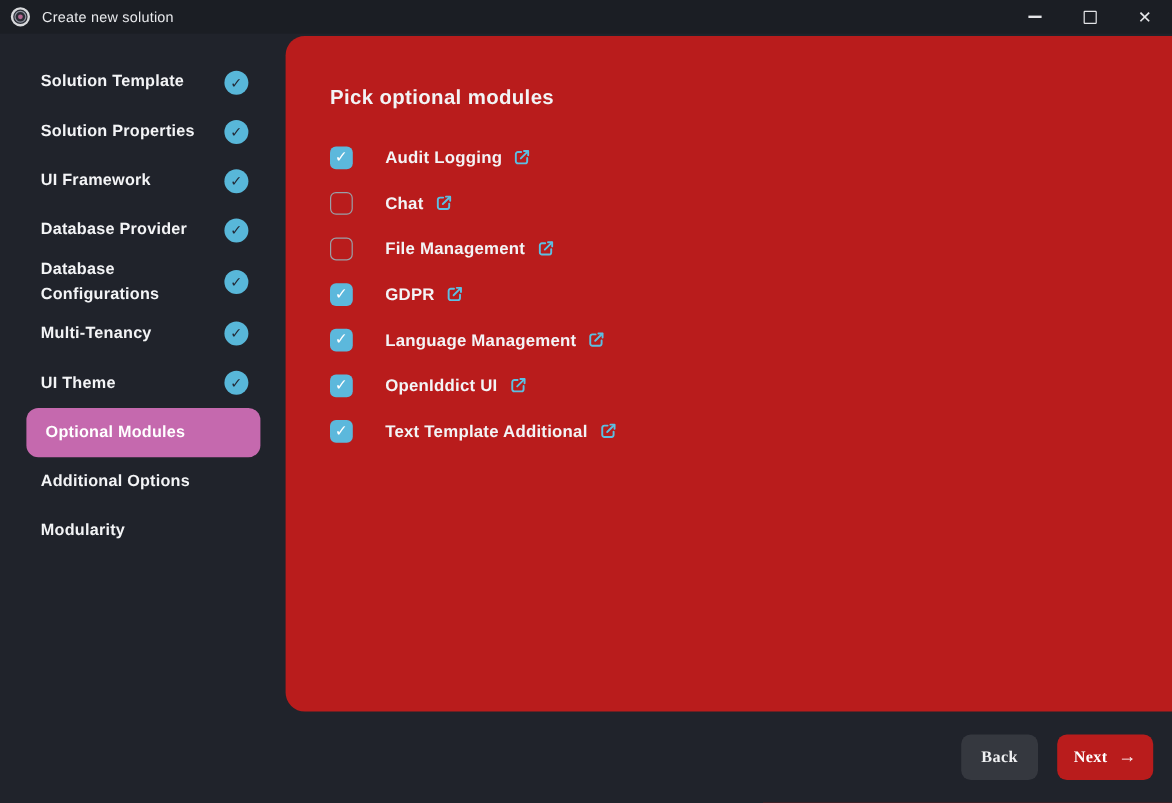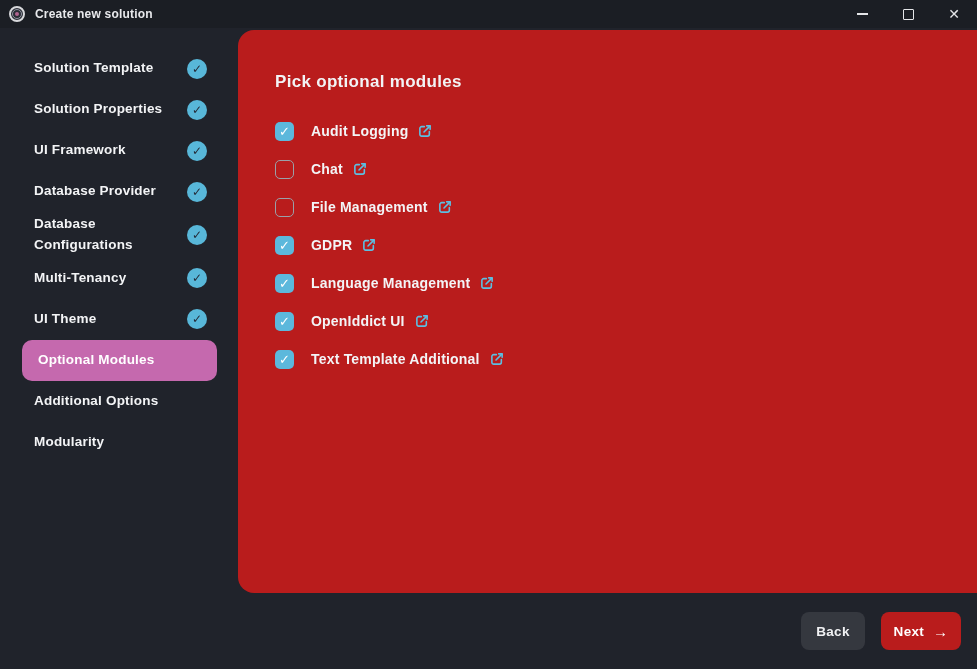--- a/index.html
+++ b/index.html
@@ -22,21 +22,21 @@
   }
   .app-icon::before{
     content:"";position:absolute;inset:1px;border-radius:50%;
     border:1.5px solid #8f93a0;
   }
   .app-icon::after{
     content:"";position:absolute;left:4px;top:4px;width:4px;height:4px;
     border-radius:50%;background:#b0648f;
   }
   .titlebar-title{
-    color:#e8e9ec;font-size:12px;margin-left:10px;letter-spacing:.2px;font-weight:bold;
+    color:#e8e9ec;font-size:12px;margin-left:10px;letter-spacing:.2px;
   }
   .win-controls{margin-left:auto;display:flex;height:100%;}
   .win-btn{
     width:46px;height:100%;display:flex;align-items:center;justify-content:center;
     color:#e4e5e8;font-size:13px;cursor:default;
   }
   .min-glyph{display:block;width:11px;height:1.5px;background:#e4e5e8;}
   .max-glyph{display:block;width:9px;height:9px;border:1.3px solid #e4e5e8;border-radius:1px;}
   .close-glyph{font-size:14px;line-height:1;}
   
@@ -73,33 +73,33 @@
     display:flex;align-items:center;height:38px;
   }
   .checkbox{
     width:19px;height:19px;border-radius:5px;box-sizing:border-box;
     display:flex;align-items:center;justify-content:center;flex:0 0 auto;
     cursor:pointer;
   }
   .checkbox.checked{background:#5cb8dc;color:#fff;font-size:13px;font-weight:bold;}
   .checkbox.unchecked{border:1.5px solid #9aa0a8;background:transparent;color:transparent;}
   .module-label{
-    color:#f3f4f6;font-size:14px;font-weight:bold;letter-spacing:.2px;margin-left:17px;
+    color:#f3f4f6;font-size:14px;font-weight:bold;letter-spacing:.2px;margin-left:27px;
   }
   .ext-link{margin-left:9px;display:flex;align-items:center;cursor:pointer;}
   .ext-link svg{display:block;}
   
   .footer{
     position:absolute;left:0;right:0;bottom:0;height:76px;
     display:flex;align-items:center;justify-content:flex-end;
     padding-right:16px;box-sizing:border-box;gap:16px;
   }
   .btn{
     height:38px;border:none;border-radius:8px;
-    font-family:Liberation Sans, sans-serif;font-size:13.5px;font-weight:bold;letter-spacing:.3px;
+    font-family:Liberation Serif, serif;font-size:13.5px;font-weight:bold;letter-spacing:.3px;
     display:flex;align-items:center;justify-content:center;cursor:pointer;
   }
   .btn-back{width:64px;background:#35383f;color:#f0f1f3;}
   .btn-next{width:80px;background:#b91c1c;color:#fff;gap:9px;}
   .next-arrow{font-size:15px;line-height:1;}
 </style>
 </head>
 <body>
 
 <div class="titlebar">

